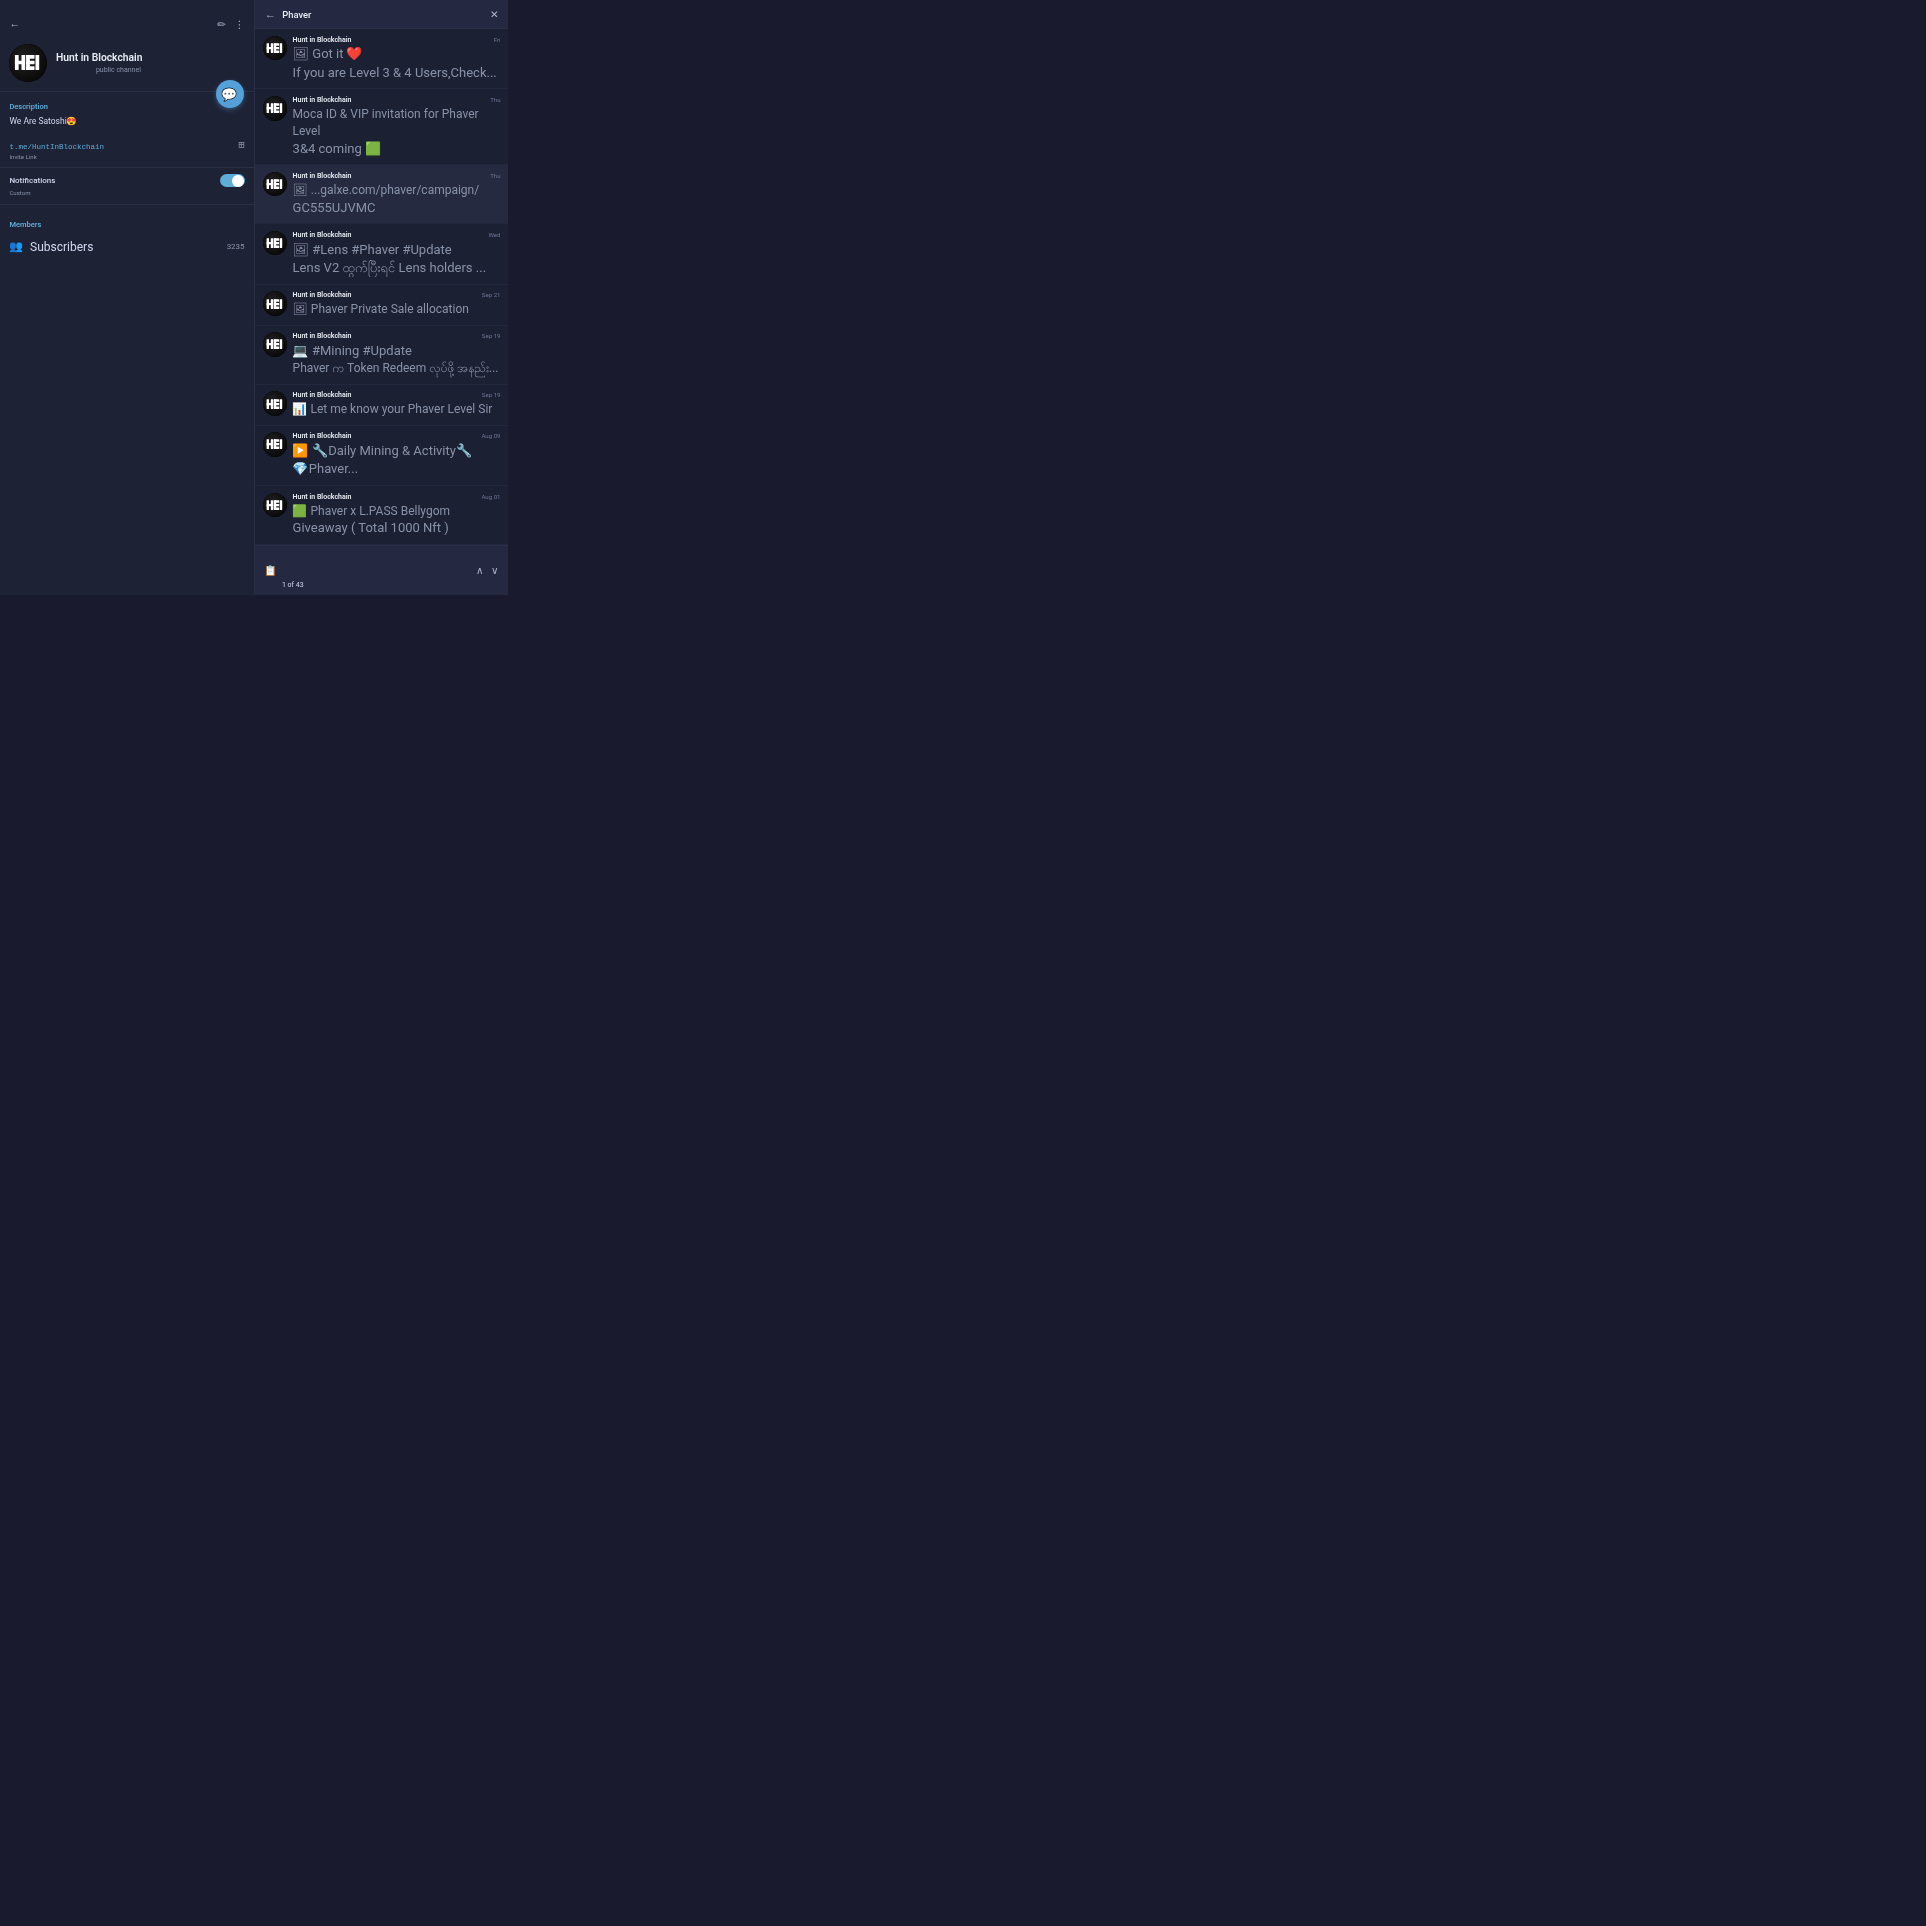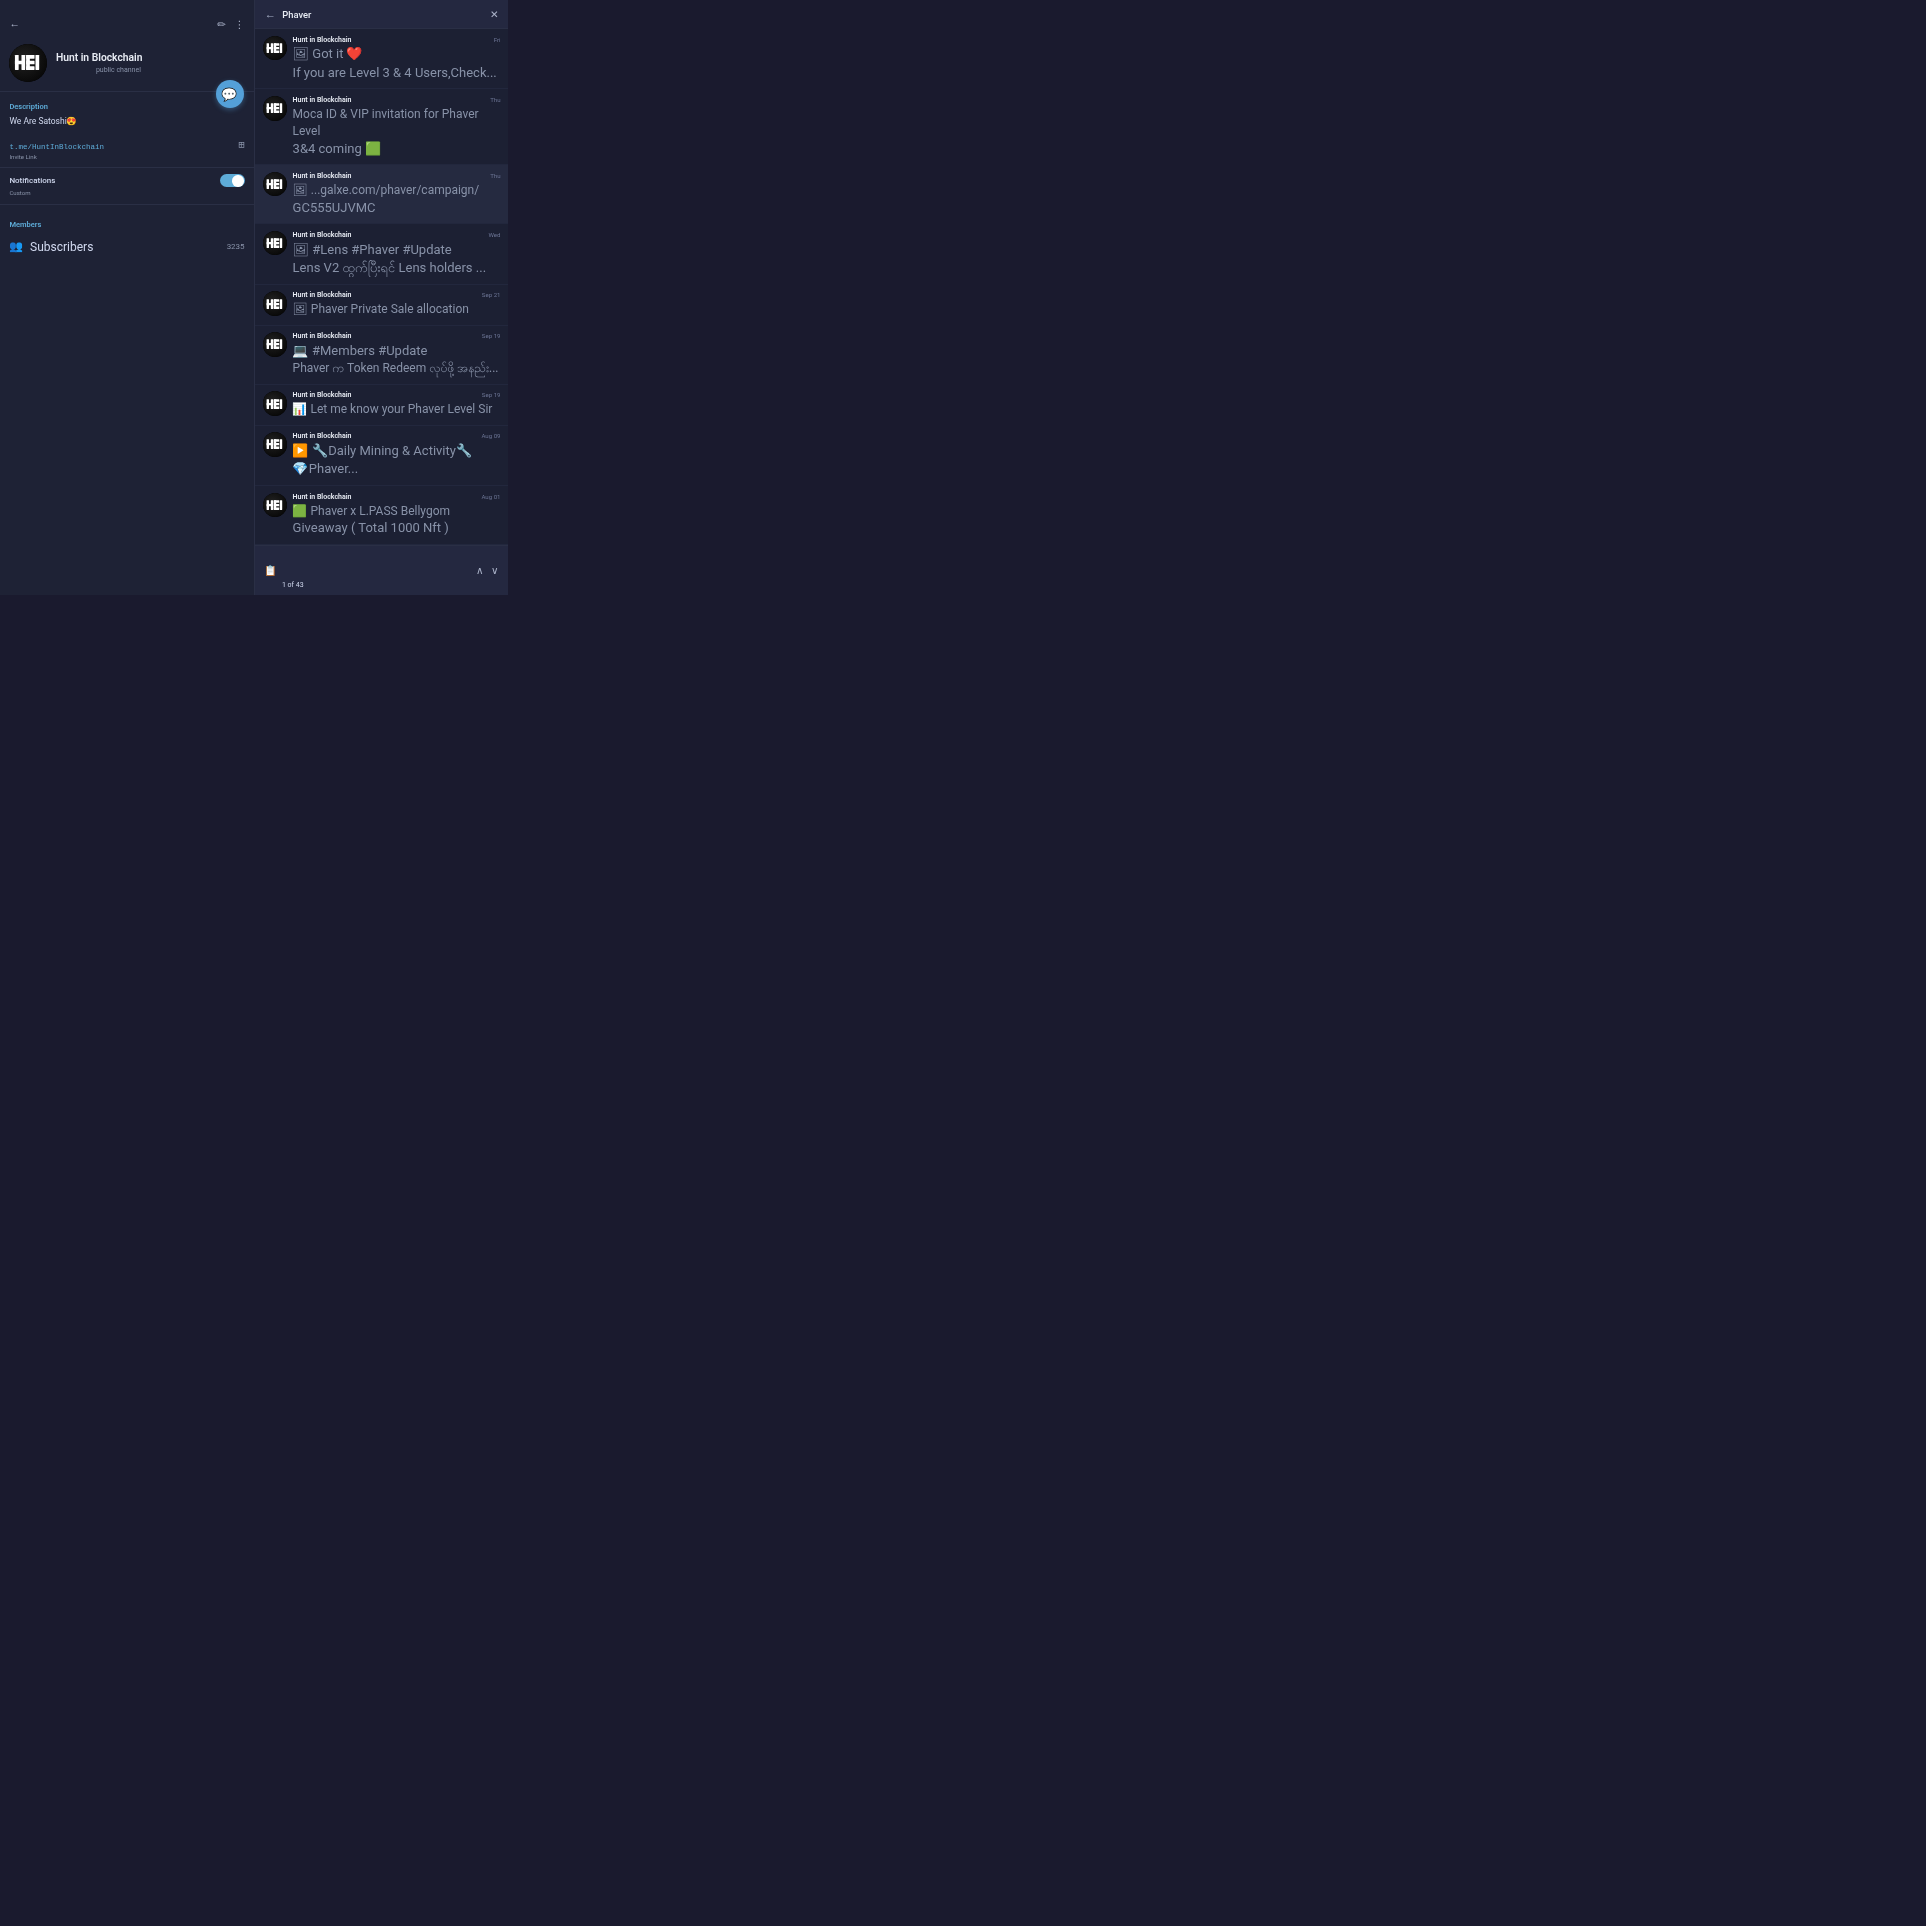--- a/index.html
+++ b/index.html
@@ -604,21 +604,21 @@
             <rect x="26" y="28" width="18" height="8" fill="#fff" rx="1"></rect>
             <rect x="46" y="4" width="8" height="32" fill="#fff" rx="1"></rect>
           </svg>
         </div>
       </div>
       <div class="msg-content">
         <div class="msg-header">
           <span class="msg-sender">Hunt in Blockchain</span>
           <span class="msg-time">Sep 19</span>
         </div>
-        <div class="msg-preview">💻 #Members #Update</div>
+        <div class="msg-preview">💻 #Mining #Update</div>
         <div class="msg-preview-2"><span class="phaver-link">Phaver</span> က Token Redeem လုပ်ဖို့ အနည်း...</div>
       </div>
     </div>
 
     <div class="message-item">
       <div class="msg-avatar">
         <div class="msg-avatar-inner">
           <svg width="18" height="12.2" viewBox="0 0 60 40">
             <rect x="2" y="4" width="8" height="32" fill="#fff" rx="1"></rect>
             <rect x="2" y="16" width="18" height="8" fill="#fff" rx="1"></rect>

